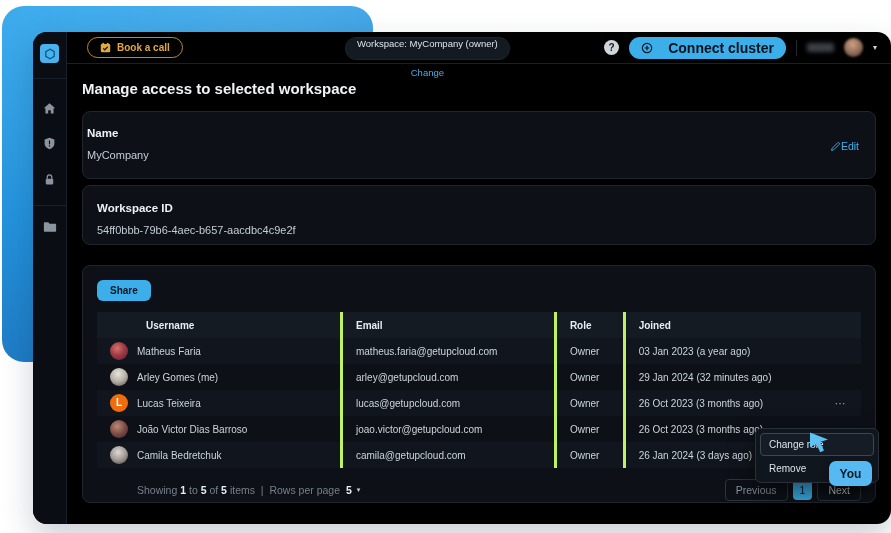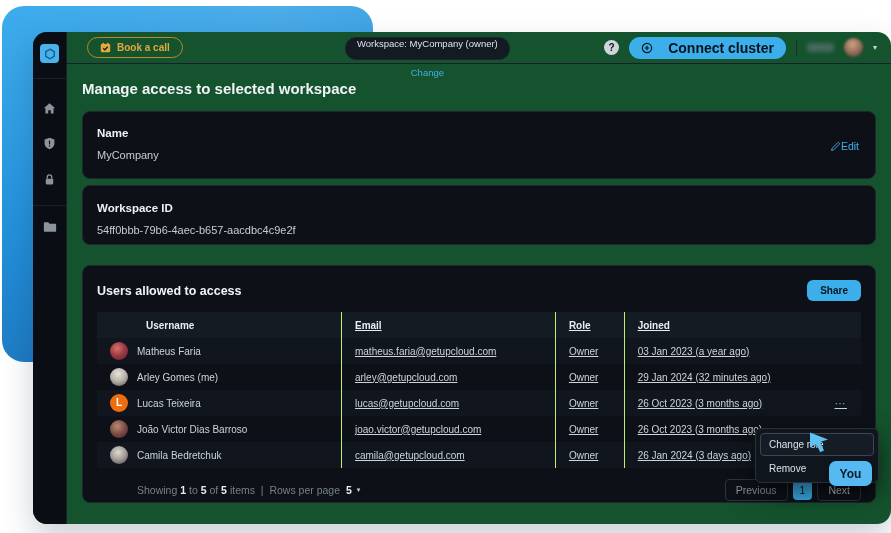--- a/index.html
+++ b/index.html
@@ -17,21 +17,21 @@
       radial-gradient(1.3px 1.3px at 220px 90px, rgba(255,255,255,.5), transparent 2px),
       radial-gradient(1px 1px at 80px 250px, rgba(255,255,255,.45), transparent 2px),
       radial-gradient(1.2px 1.2px at 300px 200px, rgba(255,255,255,.35), transparent 2px),
       radial-gradient(1px 1px at 180px 320px, rgba(255,255,255,.4), transparent 2px),
       radial-gradient(420px 300px at 75% -5%, rgba(255,255,255,.16), transparent),
       linear-gradient(160deg,#31a7ec 0%,#2492dc 45%,#1d77c0 80%,#1a6bb0 100%);
   }
   
   .window{
     position:absolute;left:33px;top:32px;width:858px;height:492px;
-    background:#14532d;border-radius:14px;overflow:hidden;display:flex;
+    background:#000000;border-radius:14px;overflow:hidden;display:flex;
     box-shadow:0 14px 32px rgba(15,40,70,.22);
     color:#e6edf3;
   }
   
   .sidebar{width:33px;flex:none;background:#0a0e14;border-right:1px solid #1a2029;position:relative;}
   .logo{position:absolute;left:7px;top:12px;width:19px;height:19px;border-radius:4px;background:#49b2ec;display:grid;place-items:center;cursor:pointer;}
   .sb-div{position:absolute;left:0;width:33px;height:1px;background:#1a2029;}
   .sb-icon{position:absolute;left:0;width:33px;height:20px;display:grid;place-items:center;cursor:pointer;}
   
   .main{flex:1;display:flex;flex-direction:column;min-width:0;position:relative;}
@@ -44,38 +44,38 @@
   .help-btn{width:15px;height:15px;border-radius:50%;background:#cfd5db;color:#10151c;font-size:10px;font-weight:bold;display:grid;place-items:center;cursor:pointer;line-height:1;}
   .connect-btn{display:flex;align-items:center;gap:15px;height:22px;padding:0 12px;border-radius:12px;background:#3caee9;color:#07121c;font-size:14px;font-weight:bold;border:none;cursor:pointer;}
   .tb-vdiv{width:1px;height:16px;background:#222933;}
   .redacted-name{width:27px;height:9px;border-radius:2px;background:#79828d;opacity:.5;filter:blur(2px);}
   .user-avatar{width:19px;height:19px;border-radius:50%;background:radial-gradient(circle at 45% 35%,#cfa184 0%,#8d6a55 55%,#3c2f28 100%);filter:blur(1px);cursor:pointer;}
   .tb-caret{font-size:8px;color:#cdd4da;cursor:pointer;}
   
   .content{flex:1;padding:0 15px;position:relative;}
   .page-title{font-size:15px;font-weight:bold;margin:16px 0 14px;color:#f0f4f8;}
   .card{border:1px solid #20262e;border-radius:8px;background:#0d1117;box-sizing:border-box;}
-  .card.info{height:68px;padding:15px 14px;position:relative;margin-bottom:6px;}
+  .card.info{height:68px;padding:15px 4px;position:relative;margin-bottom:6px;}
   .card.info2{height:60px;padding:16px 14px;}
   .card-label{font-size:11.5px;font-weight:bold;color:#eef2f6;}
   .card-value{font-size:11px;color:#c3ccd4;margin-top:10px;}
   .edit-link{position:absolute;right:16px;top:28px;display:flex;align-items:center;color:#42aee9;font-size:10.5px;cursor:pointer;}
   
   .card.users{margin-top:20px;height:238px;padding:14px;position:relative;}
   .users-head{display:flex;align-items:center;justify-content:space-between;margin-bottom:11px;}
   .users-title{font-size:12.5px;font-weight:bold;color:#f0f4f8;}
   .share-btn{background:#3caee9;color:#0a1622;font-size:10px;font-weight:bold;border:none;border-radius:6px;padding:5px 13px;cursor:pointer;}
   table{width:100%;border-collapse:collapse;table-layout:fixed;font-size:10px;}
   col.c1{width:32%;}col.c2{width:28%;}col.c3{width:9%;}col.c4{width:31%;}
   thead th{background:#151b23;height:26px;text-align:left;font-weight:bold;color:#e6edf3;padding:0 12px 0 13px;}
   thead th.first{padding-left:49px;}
   tbody td{height:26px;color:#ccd4db;padding:0 0 0 13px;overflow:hidden;white-space:nowrap;}
   tbody tr:nth-child(odd){background:#11161e;}
   tbody tr:nth-child(even){background:#0d1117;}
-  th.bl,td.bl{border-left:1px solid #bef264;text-decoration:underline;}
+  th.bl,td.bl{border-left:3px solid #bef264;}
   .user-cell{display:flex;align-items:center;gap:9px;}
   .avatar{width:18px;height:18px;border-radius:50%;flex:none;display:grid;place-items:center;color:#fff;font-size:10px;font-weight:bold;line-height:1;}
   .joined-cell{display:flex;align-items:center;justify-content:space-between;padding-right:14px;}
   .row-menu{color:#98a1ab;font-size:11px;letter-spacing:1.5px;cursor:pointer;}
   .table-footer{display:flex;align-items:center;margin-top:11px;font-size:10.5px;color:#768089;margin-left:40px;}
   .table-footer b{color:#e6edf3;}
   .rpp{display:flex;align-items:center;gap:5px;margin-left:6px;cursor:pointer;}
   .rpp-caret{font-size:7px;color:#c9d1d9;}
   .pager{margin-left:auto;display:flex;align-items:center;gap:5px;}
   .pg-btn{border:1px solid #2d343d;border-radius:4px;background:transparent;padding:4px 10px;font-size:10.5px;color:#8b949e;cursor:pointer;}
@@ -178,21 +178,20 @@
         </div>
       </section>
 
       <section class="card info2">
         <div class="card-label">Workspace ID</div>
         <div class="card-value">54ff0bbb-79b6-4aec-b657-aacdbc4c9e2f</div>
       </section>
 
       <section class="card users">
         <div class="users-head">
-          <div class="users-title">Users allowed to access</div>
           <button class="share-btn">Share</button>
         </div>
 
         <table>
           <colgroup>
               <col class="c1">
               <col class="c2">
               <col class="c3">
               <col class="c4">
             </colgroup>

